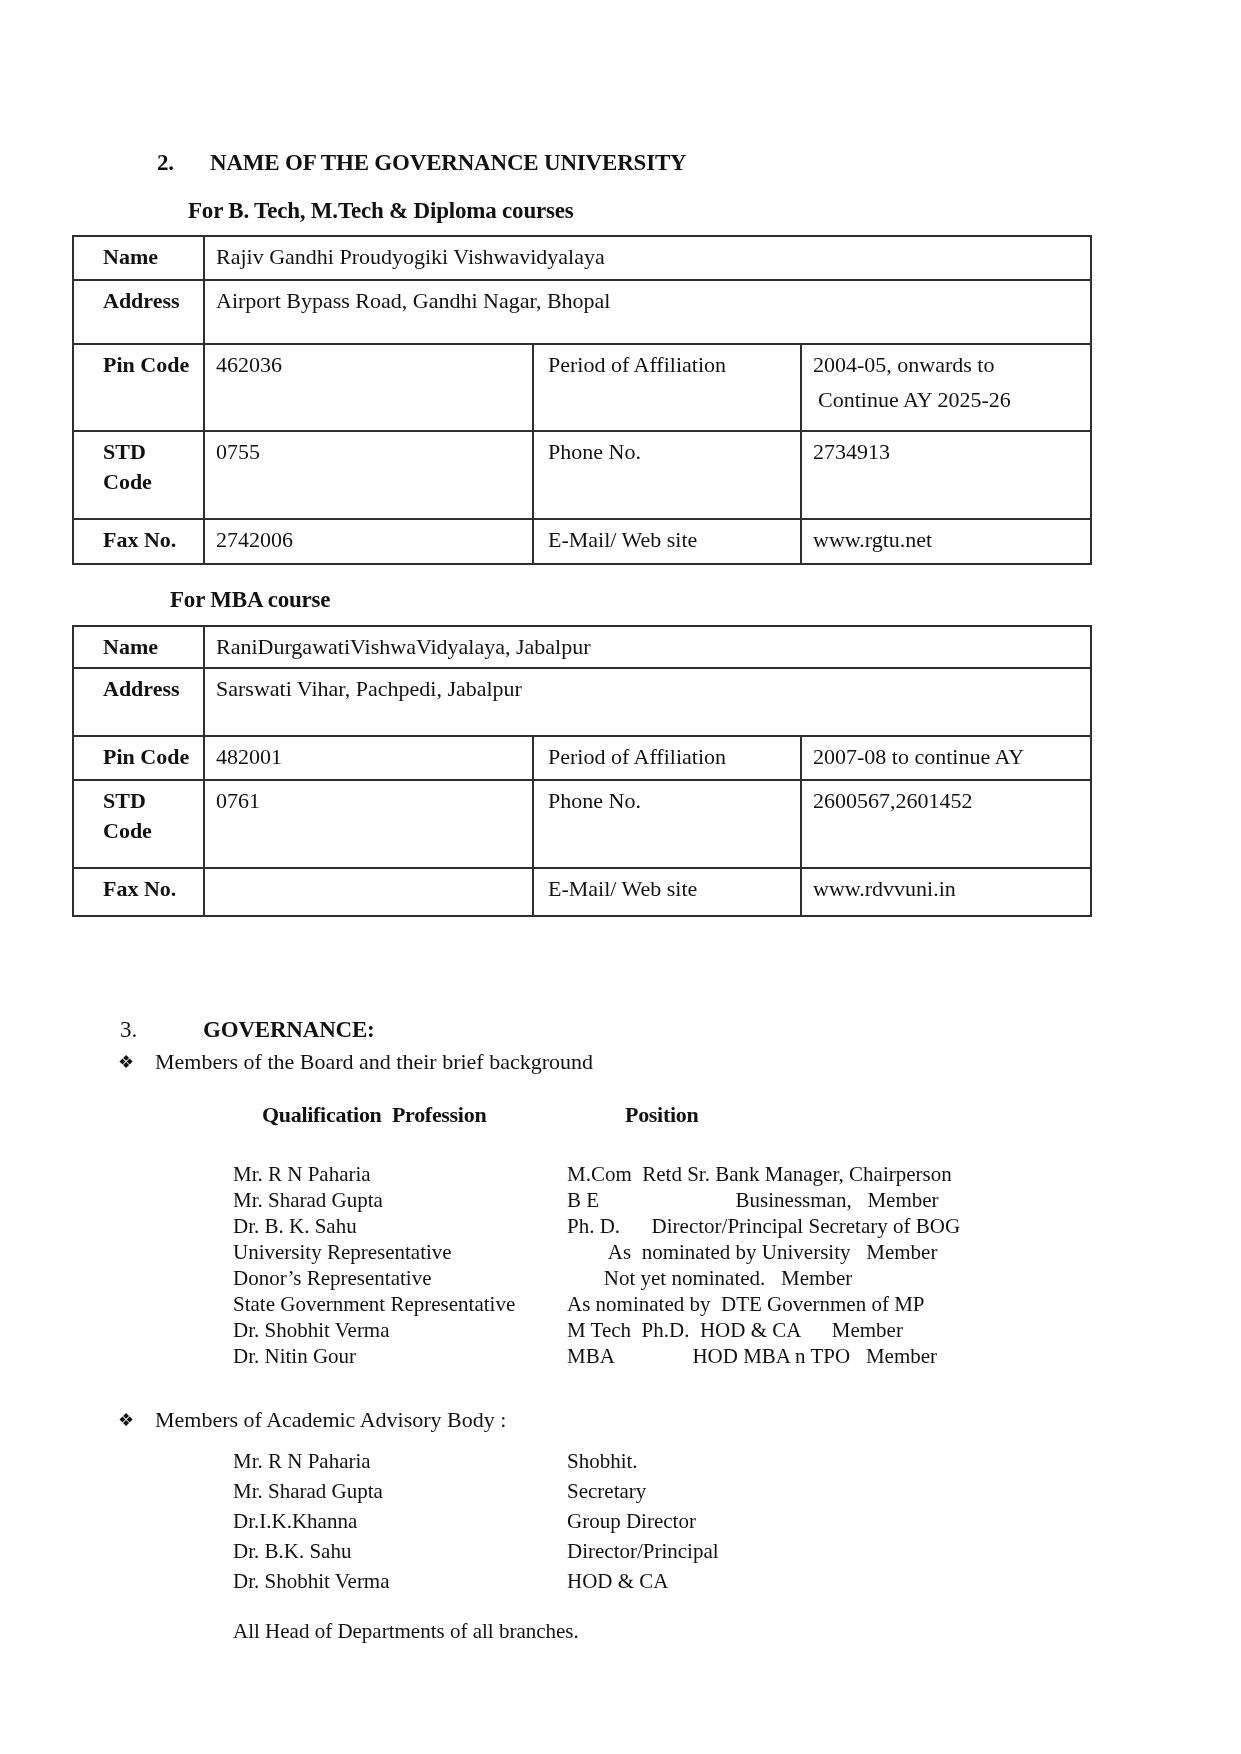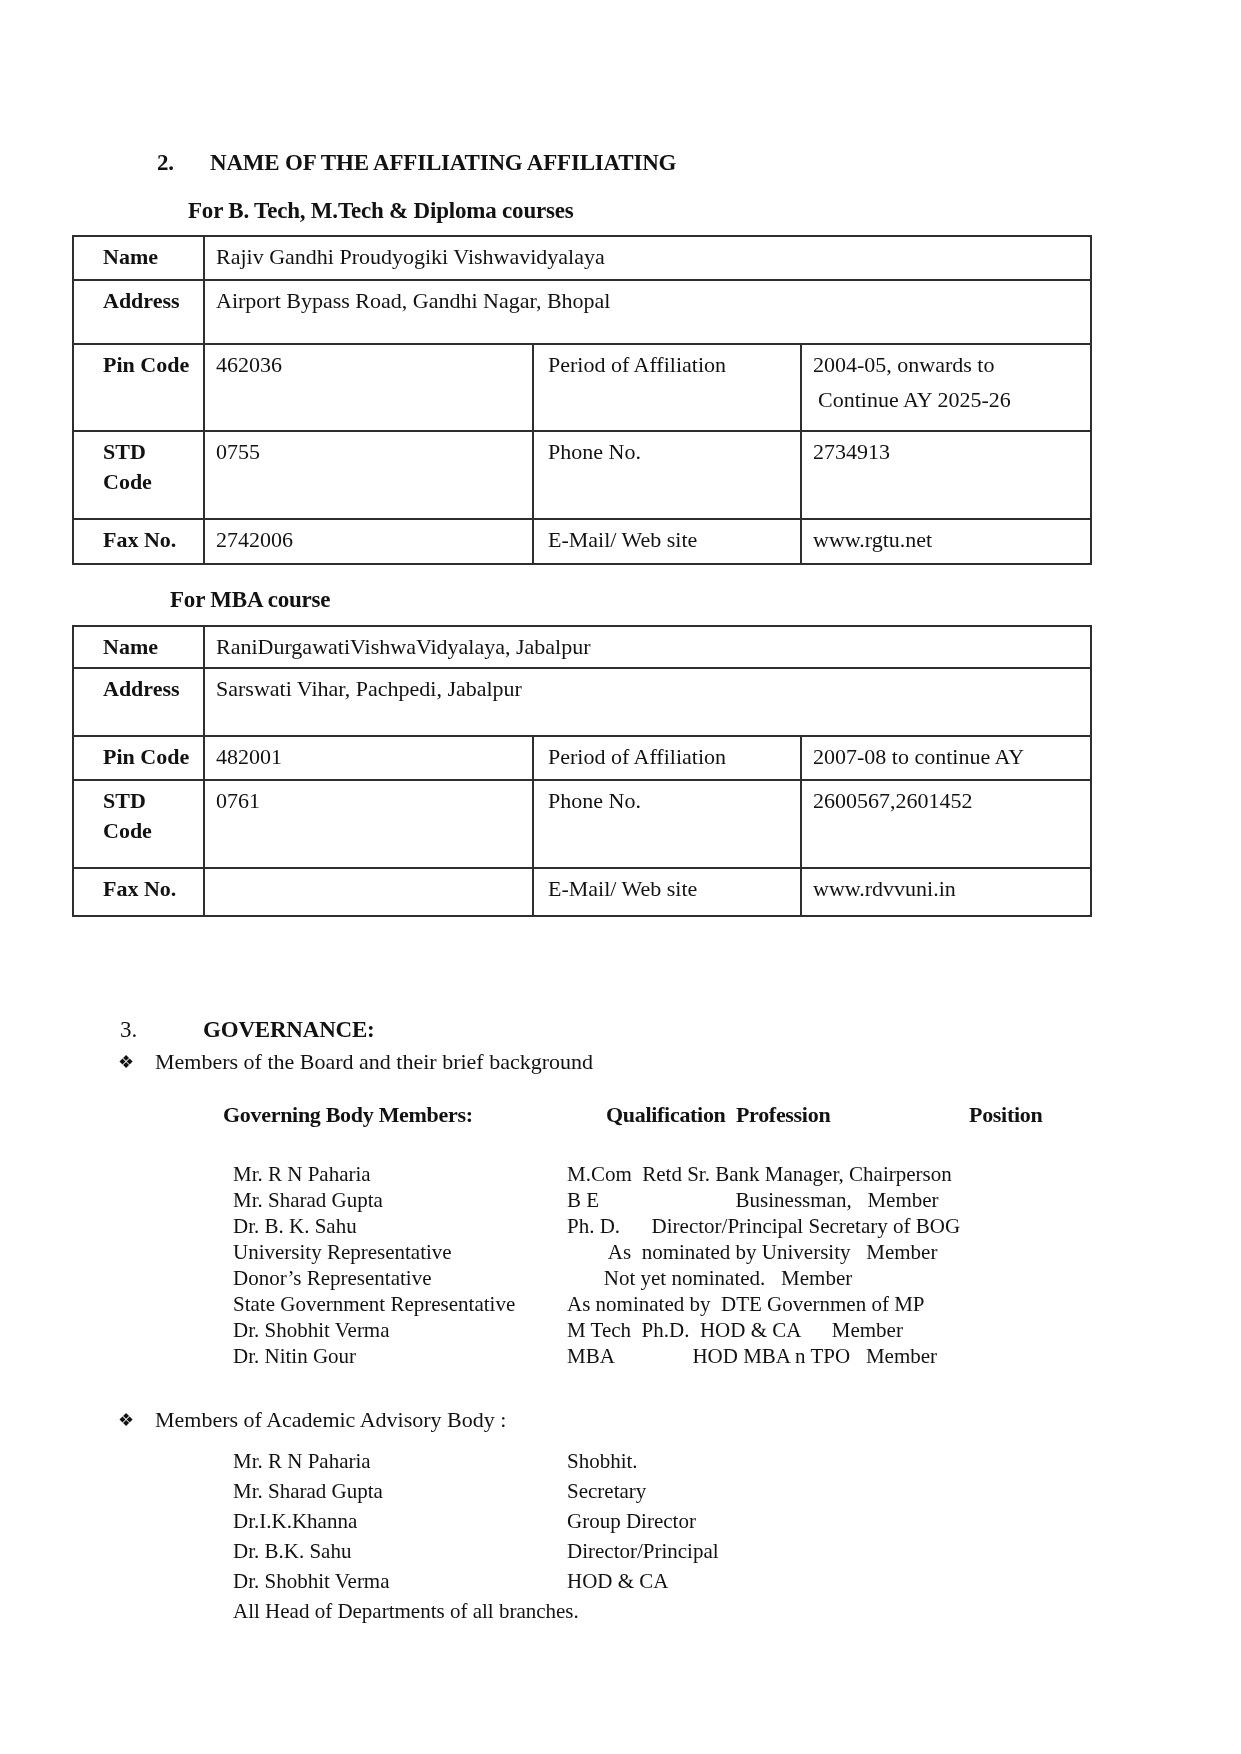--- a/index.html
+++ b/index.html
@@ -92,30 +92,30 @@
   .gb-header .gb-col2 { width: 363px; flex: 0 0 auto; white-space: pre; margin-left: 39px; }
 
   .board-list { margin: 32px 0 0 233px; font-size: 21px; }
   .member-row { display: flex; line-height: 26px; }
   .member-row .m-name { width: 334px; flex: 0 0 auto; white-space: pre; }
   .member-row .m-details { white-space: pre; }
 
   .advisory-list { margin: 12px 0 0 233px; font-size: 21px; }
   .advisory-row { display: flex; line-height: 30px; }
   .advisory-row .m-name { width: 334px; flex: 0 0 auto; white-space: pre; }
-  .advisory-note { line-height: 30px; }
+  .advisory-note { line-height: 30px; margin-top: 20px; }
 </style>
 </head>
 <body>
 
 <div class="page">
 
   <div class="sec2-heading">
     <span class="sec-num">2.</span>
-    <span class="sec-title">NAME OF THE AFFILIATING AFFILIATING</span>
+    <span class="sec-title">NAME OF THE GOVERNANCE UNIVERSITY</span>
   </div>
   <div class="sub-btech">For B. Tech, M.Tech &amp; Diploma  courses</div>
 
   <table class="aff t1">
     <colgroup>
         <col style="width:131px">
         <col style="width:329px">
         <col style="width:268px">
         <col style="width:290px">
       </colgroup>
@@ -195,21 +195,20 @@
     <span class="sec-num">3.</span>
     <span class="sec-title">GOVERNANCE:</span>
   </div>
 
   <div class="bullet-line first">
     <span class="bullet-glyph">❖</span>
     <span>Members of the Board and their brief background</span>
   </div>
 
   <div class="gb-header">
-    <span class="gb-col1">Governing Body Members:</span>
     <span class="gb-col2">Qualification  Profession</span>
     <span class="gb-col3">Position</span>
   </div>
 
   <div class="board-list">
     <div class="member-row">
       <span class="m-name">Mr. R N Paharia</span>
       <span class="m-details">M.Com  Retd Sr. Bank Manager, Chairperson</span>
     </div>
     <div class="member-row">

